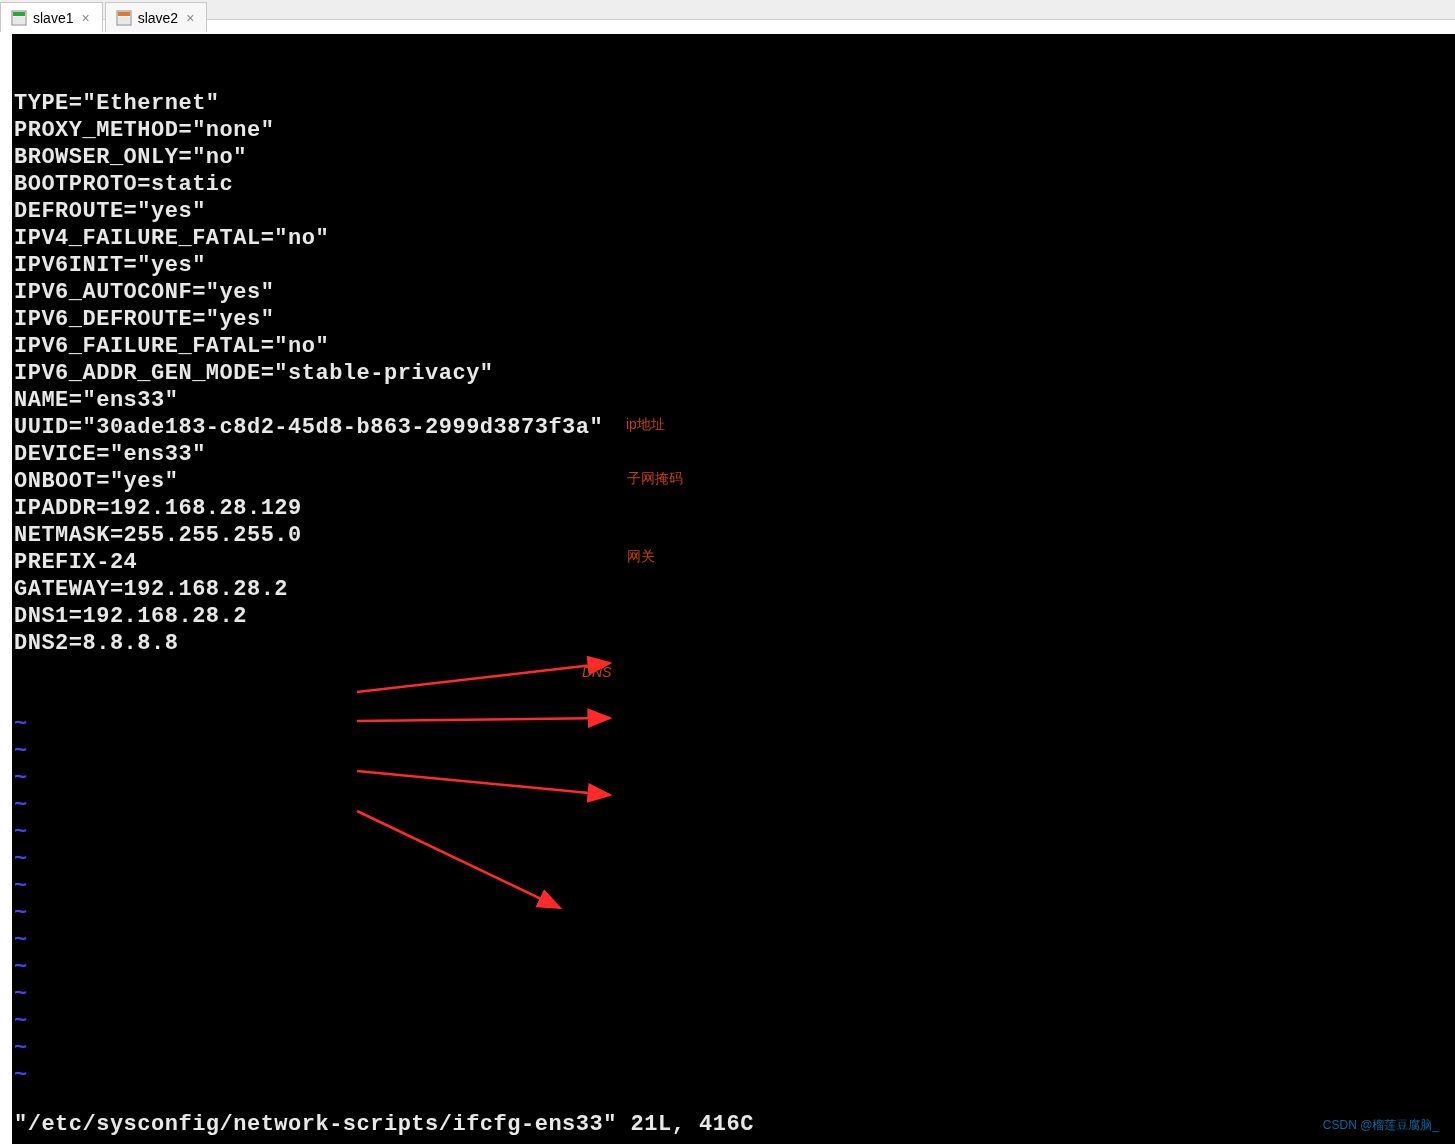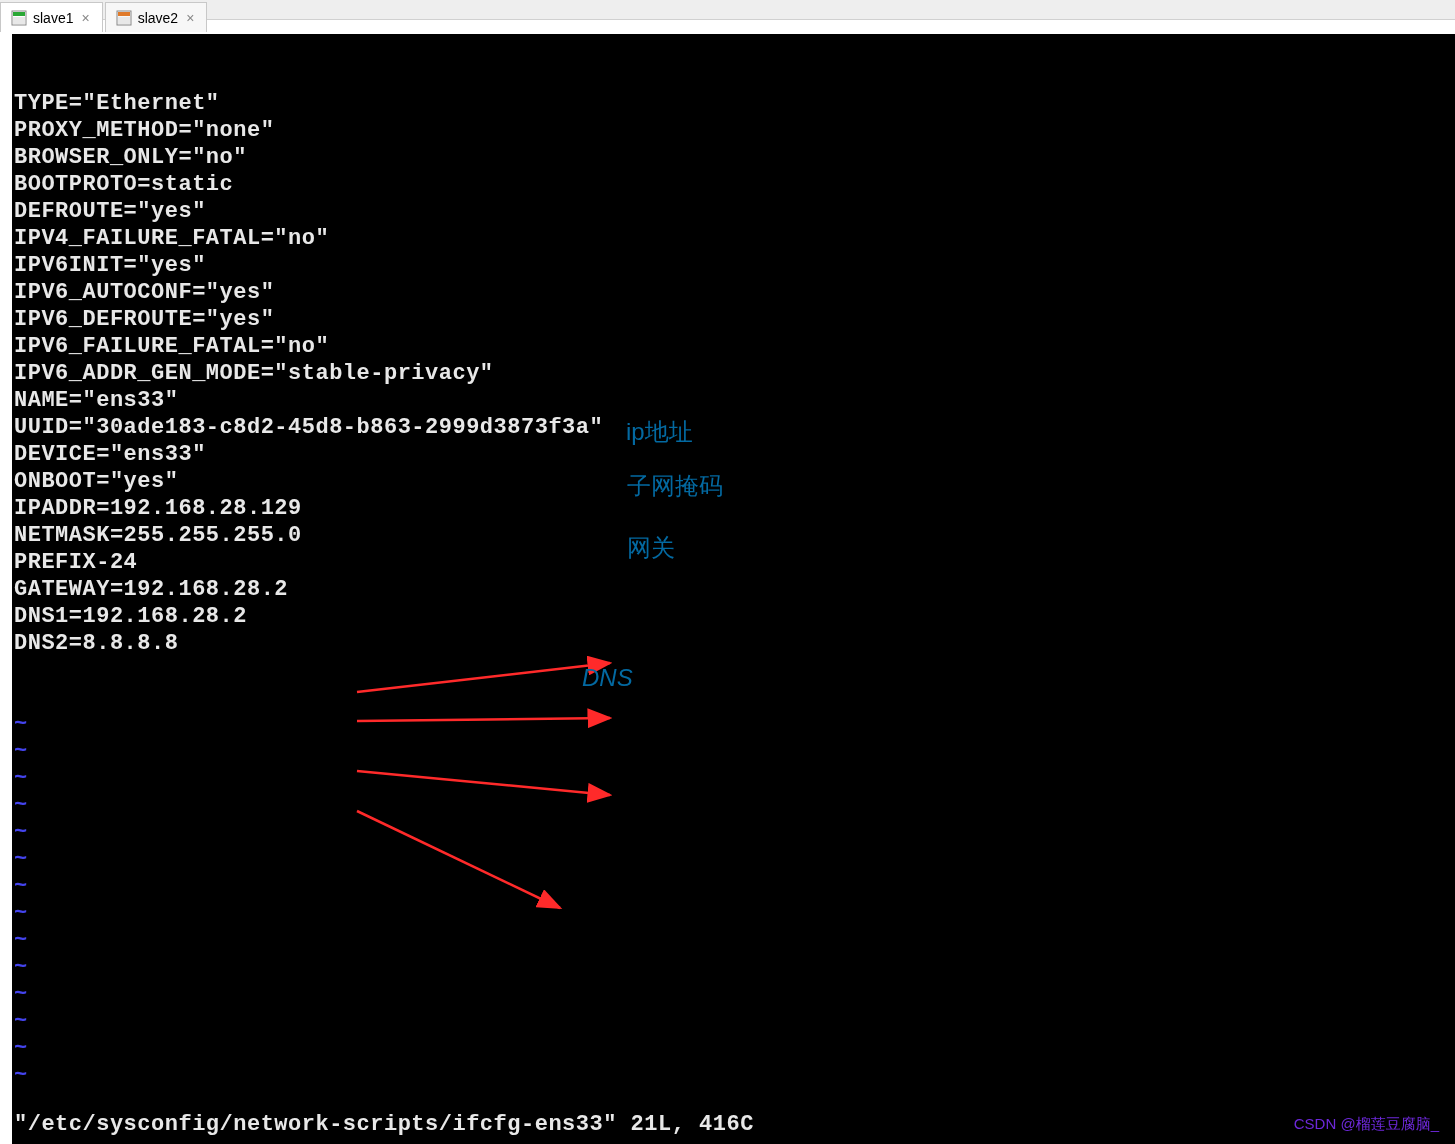--- a/index.html
+++ b/index.html
@@ -73,41 +73,41 @@
       left: 2px;
       font-family: "Courier New", monospace;
       font-size: 22px;
       font-weight: bold;
       color: #e8e8e8;
     }
     .watermark {
       position: absolute;
       bottom: 10px;
       right: 16px;
-      color: #6d28d9;
+      color: #0369a1;
       font-family: Arial, "Microsoft YaHei", sans-serif;
-      font-size: 15px;
+      font-size: 12px;
     }
     .annotation-layer {
       position: absolute;
       top: 34px;
       left: 12px;
       right: 0;
       bottom: 0;
       pointer-events: none;
     }
     .annotation-layer svg {
       width: 100%;
       height: 100%;
     }
     .anno-label {
       position: absolute;
-      color: #0369a1;
+      color: #c2410c;
       font-family: "Microsoft YaHei", Arial, sans-serif;
-      font-size: 24px;
+      font-size: 14px;
       font-weight: 400;
     }
   </style>
 </head>
 <body>
 
 <div class="tab-bar">
   <div class="tab active">
     <span class="tab-icon">
       <svg viewBox="0 0 16 16">
@@ -153,17 +153,17 @@
 
     <line x1="345" y1="453" x2="598" y2="450" stroke="#ff2a2a" stroke-width="2.5" marker-end="url(#arrowhead)"></line>
 
     <line x1="345" y1="503" x2="598" y2="527" stroke="#ff2a2a" stroke-width="2.5" marker-end="url(#arrowhead)"></line>
 
     <line x1="345" y1="543" x2="548" y2="640" stroke="#ff2a2a" stroke-width="2.5" marker-end="url(#arrowhead)"></line>
   </svg>
 
   <div class="anno-label" style="left:614px; top:382px;">ip地址</div>
   <div class="anno-label" style="left:615px; top:436px;text-align:center;">子网掩码</div>
-  <div class="anno-label" style="left:615px; top:498px;">网关</div>
+  <div class="anno-label" style="left:615px; top:514px;">网关</div>
   <div class="anno-label" style="left:570px; top:630px;font-style:italic;">DNS</div>
 </div>
 
 <div class="watermark">CSDN @榴莲豆腐脑_</div>
 
 </body></html>

